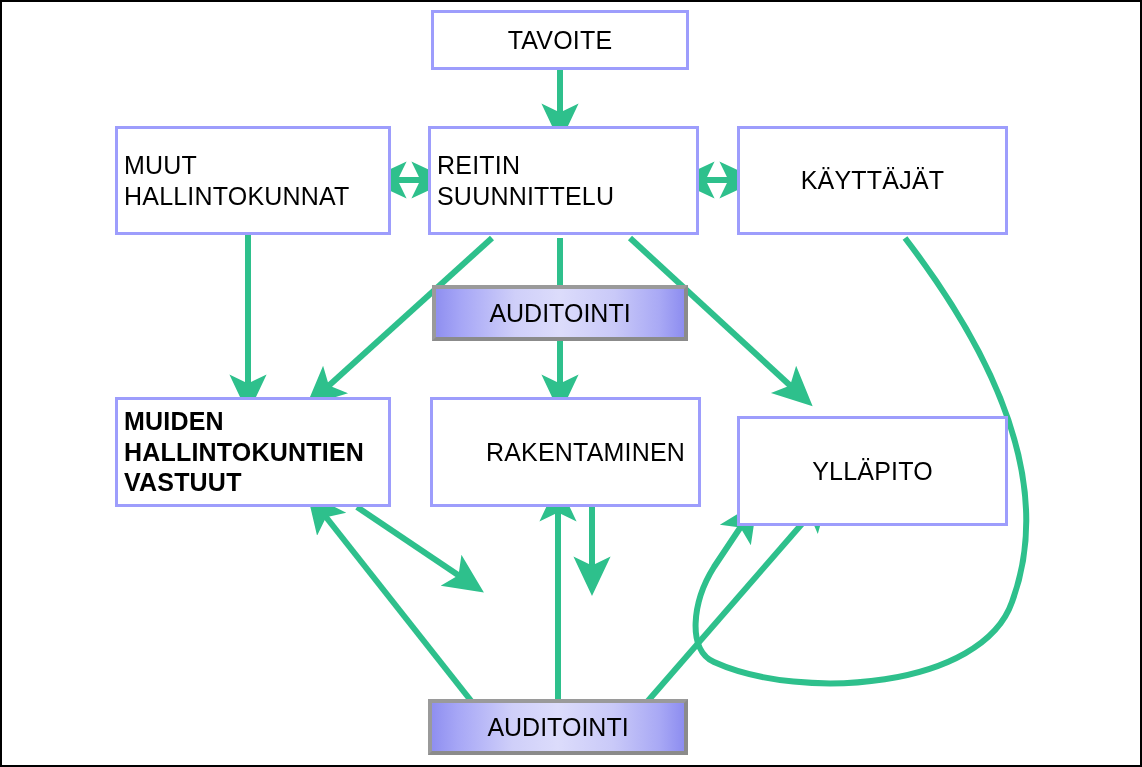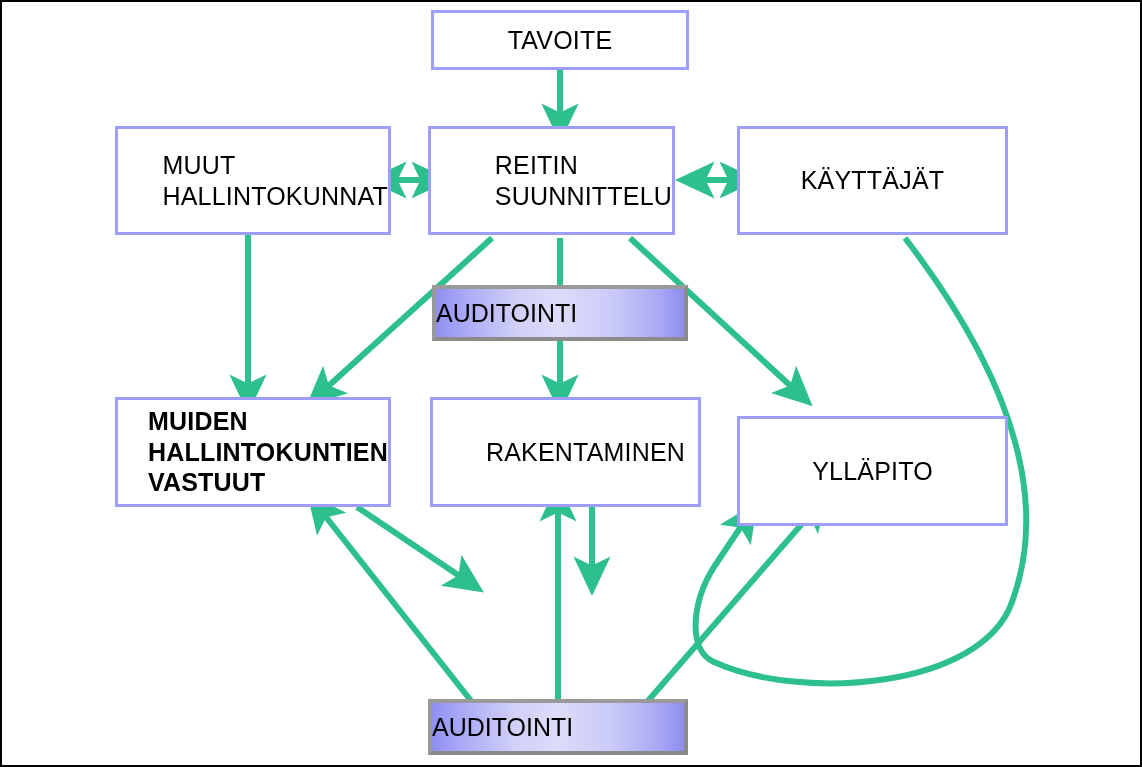--- a/index.html
+++ b/index.html
@@ -33,42 +33,43 @@
     border: 3px solid #9d9dfc;
     display: flex;
     align-items: center;
     color: #000000;
     font-size: 25px;
     letter-spacing: 0.2px;
     line-height: 1.22;
     z-index: 3;
   }
   .node.left-text {
-    justify-content: flex-end;
-    padding-left: 28px;
+    justify-content: flex-start;
+    padding-left: 6px;
   }
   .node.center-text {
     justify-content: center;
     text-align: center;
   }
   .node .label {
     white-space: pre-line;
   }
   .audit {
     position: absolute;
     box-sizing: border-box;
     background: linear-gradient(to right,
         #8f8ff0 0%, #a6a6f6 10%, #cfcff9 32%,
         #dcdcfb 50%, #c9c9f8 72%, #a9a9f5 90%, #8d8df0 100%);
     border-top: 4px solid #9a9a9a;
     border-left: 4px solid #9a9a9a;
     border-right: 4px solid #8b8b8b;
     border-bottom: 4px solid #8b8b8b;
     display: flex;
     align-items: center;
+    justify-content: center;
     color: #000000;
     font-size: 25px;
     z-index: 4;
   }
   .ellipse {
     position: absolute;
     box-sizing: border-box;
     border: 3px solid #e8552d;
     border-radius: 50%;
     background: transparent;
@@ -128,21 +129,21 @@
 
   <div class="node center-text" style="left:429px; top:8px; width:258px; height:60px;">
     <span class="label">TAVOITE</span>
   </div>
 
   <div class="node left-text" style="left:113px; top:124px; width:276px; height:109px;">
     <span class="label">MUUT
 HALLINTOKUNNAT</span>
   </div>
 
-  <div class="node left-text" style="left:426px; top:124px; width:247px; height:109px;">
+  <div class="node left-text" style="left:426px; top:124px; width:271px; height:109px;">
     <span class="label">REITIN
 SUUNNITTELU</span>
   </div>
 
   <div class="node center-text" style="left:735px; top:124px; width:271px; height:109px;">
     <span class="label">KÄYTTÄJÄT</span>
   </div>
 
   <div class="audit" style="left:430px; top:283px; width:256px; height:56px;">
     <span class="label">AUDITOINTI</span>

